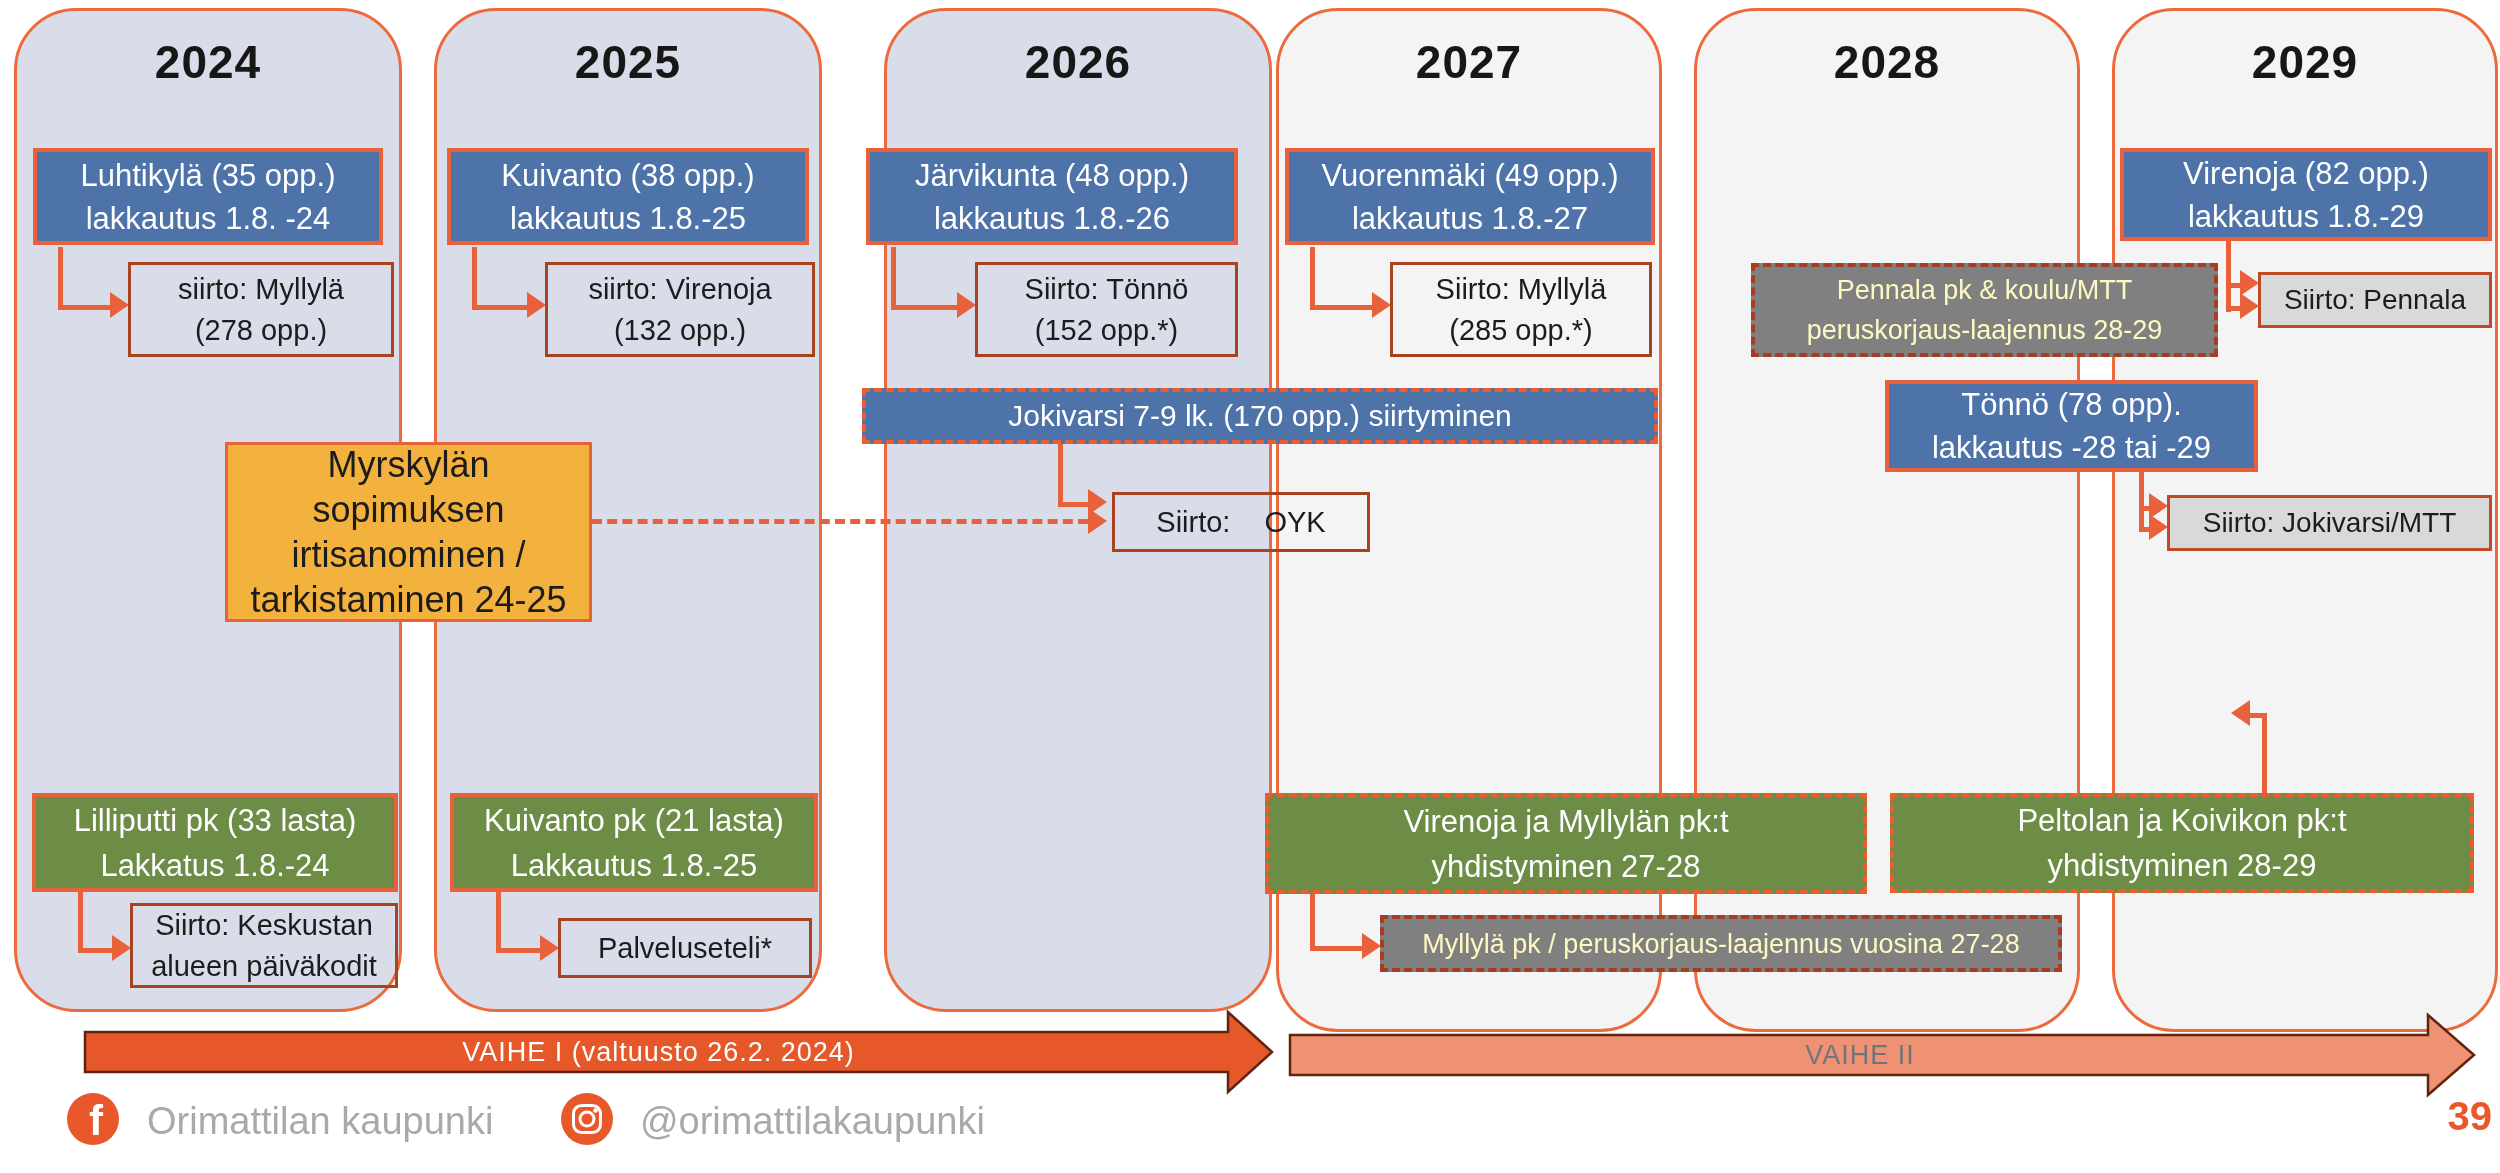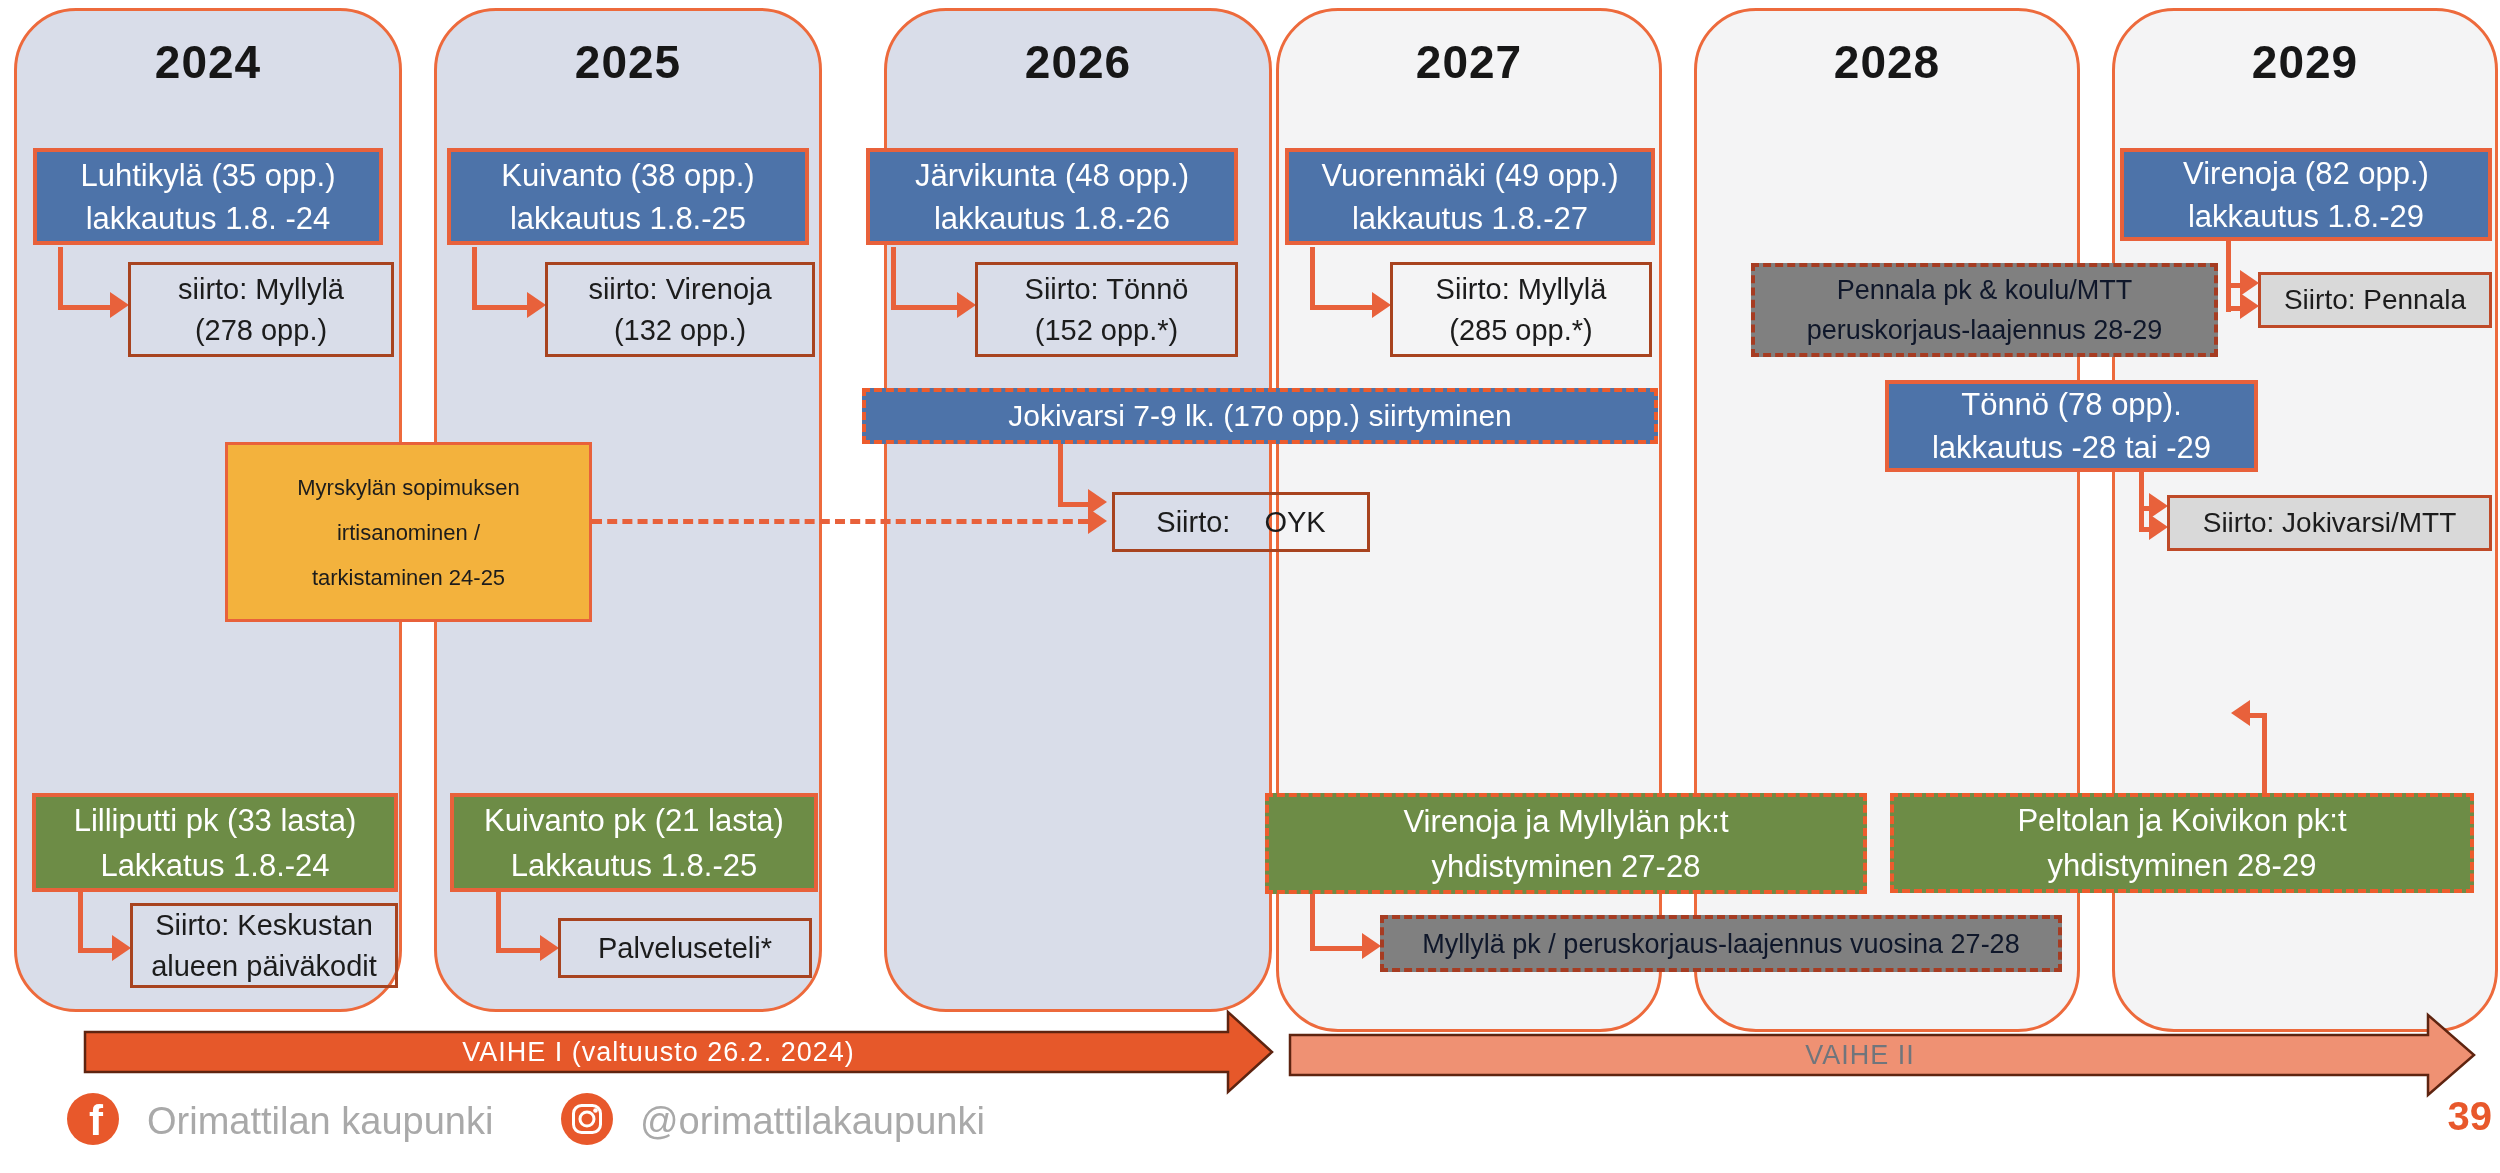--- a/index.html
+++ b/index.html
@@ -8,24 +8,24 @@
   .col{position:absolute;top:8px;box-sizing:border-box;border:3px solid #ed6a3c;border-radius:62px;z-index:1;}
   .col.cblue{background:#d9dde9;height:1004px;}
   .col.clight{background:#f4f4f5;height:1024px;}
   .year{margin-top:24px;text-align:center;font-size:46px;font-weight:bold;color:#171717;letter-spacing:1px;}
   .box{position:absolute;box-sizing:border-box;display:flex;flex-direction:column;justify-content:center;
        align-items:center;text-align:center;z-index:3;}
   .bblue{background:#4d73a9;border:4px solid #e8613b;color:#ffffff;font-size:31px;line-height:43px;}
   .bbluedash{background:#4d73a9;border:4px dashed #ed5c2d;color:#ffffff;font-size:30px;}
   .thin{background:transparent;border:3px solid #a8431f;color:#1c1c1c;font-size:29px;line-height:41px;}
   .gfill{background:#d9d9d9;border:3px solid #bf4a28;color:#1c1c1c;font-size:28px;}
-  .yellow{background:#f3b23d;border:3px solid #e8613b;color:#1c1c1c;font-size:22px;line-height:45px;}
+  .yellow{background:#f3b23d;border:3px solid #e8613b;color:#1c1c1c;font-size:36px;line-height:45px;}
   .green{background:#6d8c46;border:4px solid #e8613b;color:#ffffff;font-size:31px;line-height:45px;}
   .greendash{background:#6d8c46;border:4px dashed #ed5c2d;color:#ffffff;font-size:31px;line-height:45px;}
-  .graydark{background:#808080;border:4px dashed #a63c22;color:#0f172a;font-size:27px;line-height:40px;}
+  .graydark{background:#808080;border:4px dashed #a63c22;color:#fef9c3;font-size:27px;line-height:40px;}
   .grayor{background:#808080;border:4px dashed #ed5c2d;color:#ffffff;font-size:27px;line-height:40px;}
   .v{position:absolute;width:5px;background:#e8613b;z-index:2;}
   .h{position:absolute;height:5px;background:#e8613b;z-index:2;}
   .dashline{position:absolute;border-top:5px dashed #e8613b;z-index:2;}
   .ahr{position:absolute;width:0;height:0;border-top:13px solid transparent;border-bottom:13px solid transparent;
        border-left:19px solid #e8613b;z-index:2;}
   .ahl{position:absolute;width:0;height:0;border-top:13px solid transparent;border-bottom:13px solid transparent;
        border-right:19px solid #e8613b;z-index:2;}
   .ptext{position:absolute;text-align:center;z-index:4;font-size:27px;letter-spacing:1px;}
   .bigtitle{font-size:30px;line-height:42px;}

